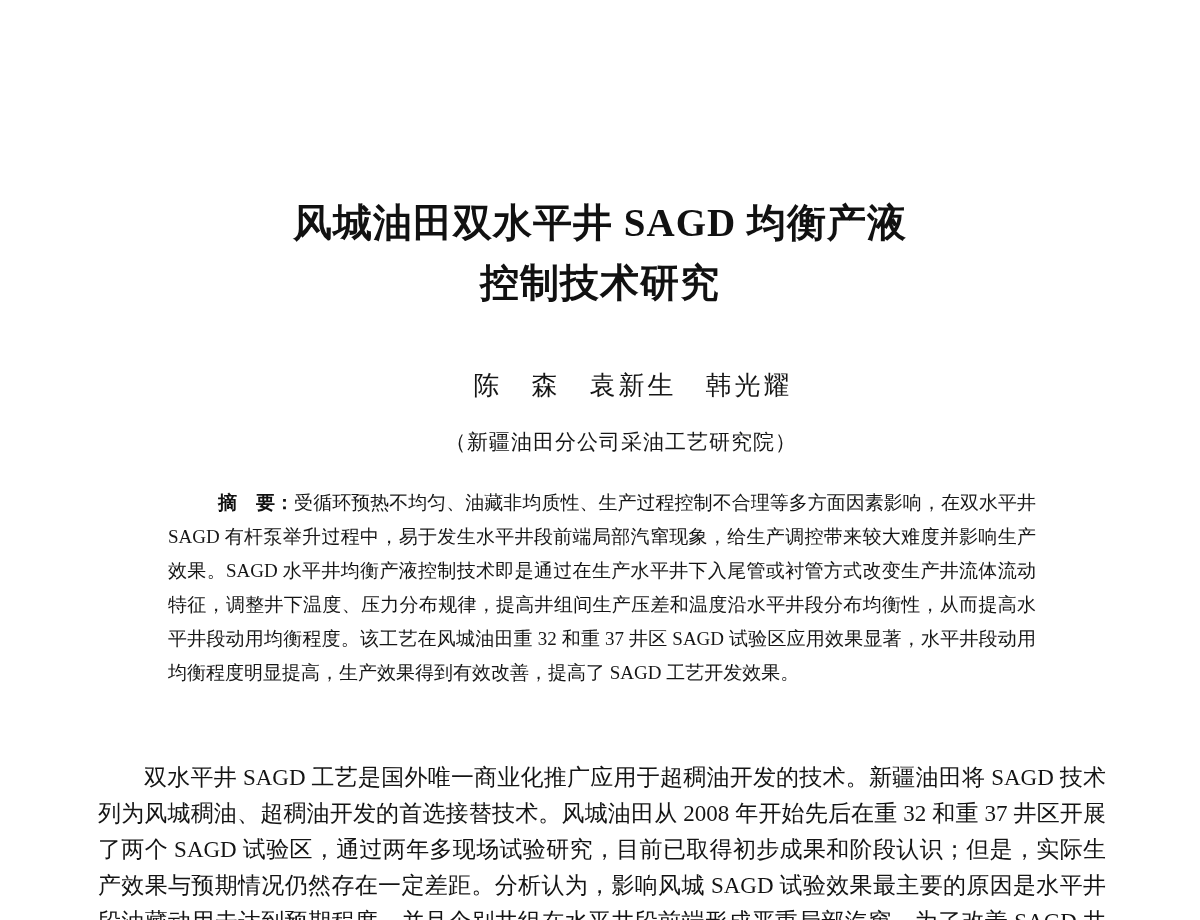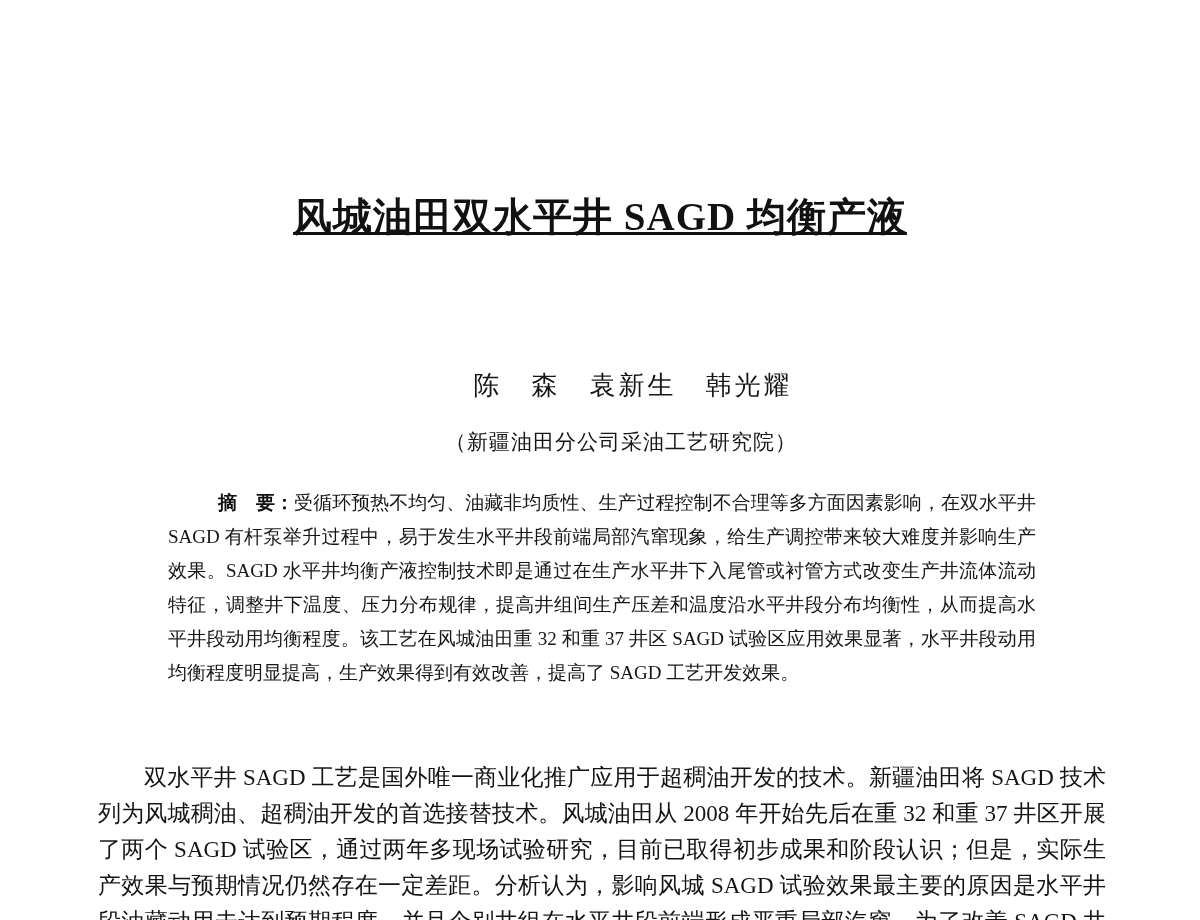--- a/index.html
+++ b/index.html
@@ -20,21 +20,21 @@
     position: absolute;
     left: 0;
     width: 100%;
     text-align: center;
     font-weight: 700;
     font-size: 39px;
     line-height: 50px;
     letter-spacing: 1px;
     color: #111111;
   }
-  .title-1 { top: 192px; text-decoration: underline; }
+  .title-1 { top: 198px; }
   .title-2 { top: 258px; }
   .authors {
     position: absolute;
     top: 368px;
     left: 0;
     width: 100%;
     text-align: center;
     font-size: 26px;
     letter-spacing: 3px;
     color: #161616;
@@ -89,20 +89,21 @@
     text-indent: 2em;
   }
 </style>
 </head>
 <body>
 
 <div class="page">
 
   <div class="title title-1">风城油田双水平井 SAGD 均衡产液</div>
 
+  <div class="title title-2">控制技术研究</div>
 
   <div class="authors">陈　森　袁新生　韩光耀</div>
 
   <div class="affiliation">（新疆油田分公司采油工艺研究院）</div>
 
   <div class="abstract-block">
     <p><span class="bold-label">摘　要：</span><span>受循环预热不均匀、油藏非均质性、生产过程控制不合理等多方面因素影响，在双水平井 SAGD 有杆泵举升过程中，易于发生水平井段前端局部汽窜现象，给生产调控带来较大难度并影响生产效果。SAGD 水平井均衡产液控制技术即是通过在生产水平井下入尾管或衬管方式改变生产井流体流动特征，调整井下温度、压力分布规律，提高井组间生产压差和温度沿水平井段分布均衡性，从而提高水平井段动用均衡程度。该工艺在风城油田重 32 和重 37 井区 SAGD 试验区应用效果显著，水平井段动用均衡程度明显提高，生产效果得到有效改善，提高了 SAGD 工艺开发效果。</span></p>
   </div>
 
   <div class="body-block">

